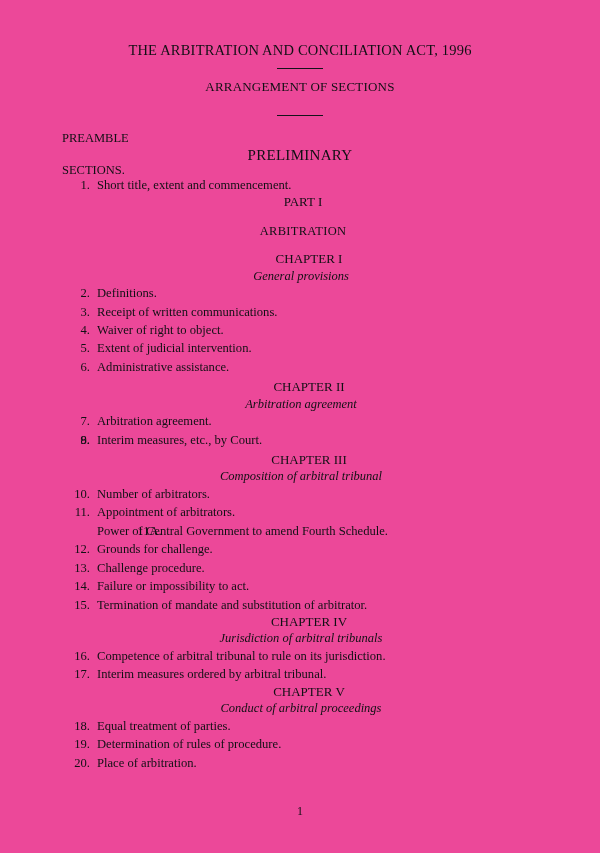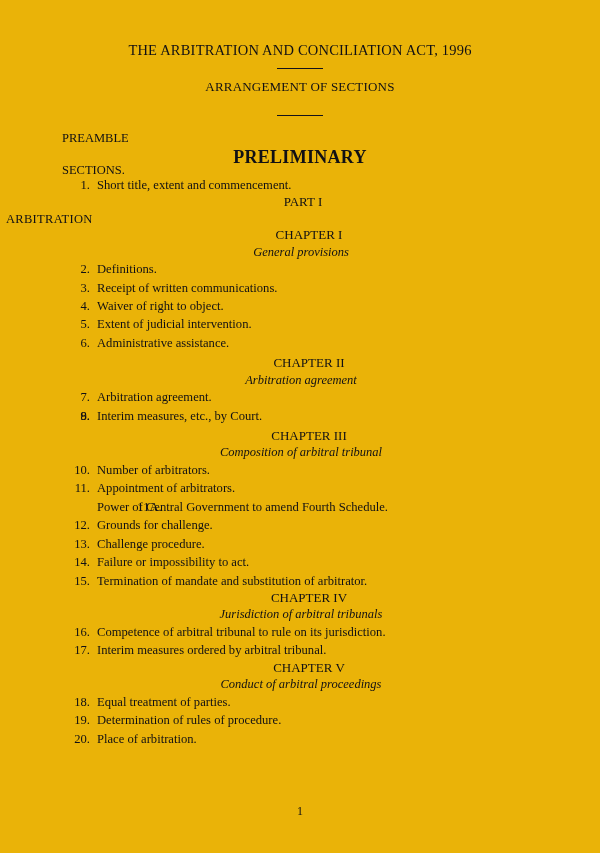--- a/index.html
+++ b/index.html
@@ -6,21 +6,21 @@
   html, body {
     margin: 0;
     padding: 0;
     background: #ffffff;
   }
 
   .page {
     position: relative;
     width: 600px;
     height: 853px;
-    background: #eab308;
+    background: #ec4899;
     margin: 0 auto;
     overflow: hidden;
     font-family: "Liberation Serif", "DejaVu Serif", serif;
     color: #111014;
     -webkit-font-smoothing: antialiased;
   }
 
   
   .doc-title {
     text-align: center;
@@ -64,47 +64,47 @@
   .preamble-label { top: 131px; }
   .sections-label { top: 163px; font-family: Liberation Serif, serif; }
 
   .preliminary-head {
     position: absolute;
     left: 0;
     right: 0;
     top: 147px;
     text-align: center;
     font-variant: small-caps;
-    font-size: 18px;
+    font-size: 15px;
     letter-spacing: 0.3px;
-    font-weight: bold;
   }
 
   
   .body-flow {
     position: absolute;
     left: 0;
     top: 176px;
     width: 600px;
   }
 
   
   .part-head {
     text-align: center;
     font-size: 13px;
     line-height: 16.4px;
     margin: 0;
     padding-left: 6px;
   }
 
   .part-sub {
+    text-align: center;
     font-variant: small-caps;
     font-size: 12.5px;
     line-height: 16.4px;
-    margin: 0;
+    margin: 12px;
     letter-spacing: 0.3px;
     padding-left: 6px;
   }
 
   .chapter-head {
     text-align: center;
     font-size: 13px;
     line-height: 16.4px;
     margin: 0;
     padding-left: 18px;

